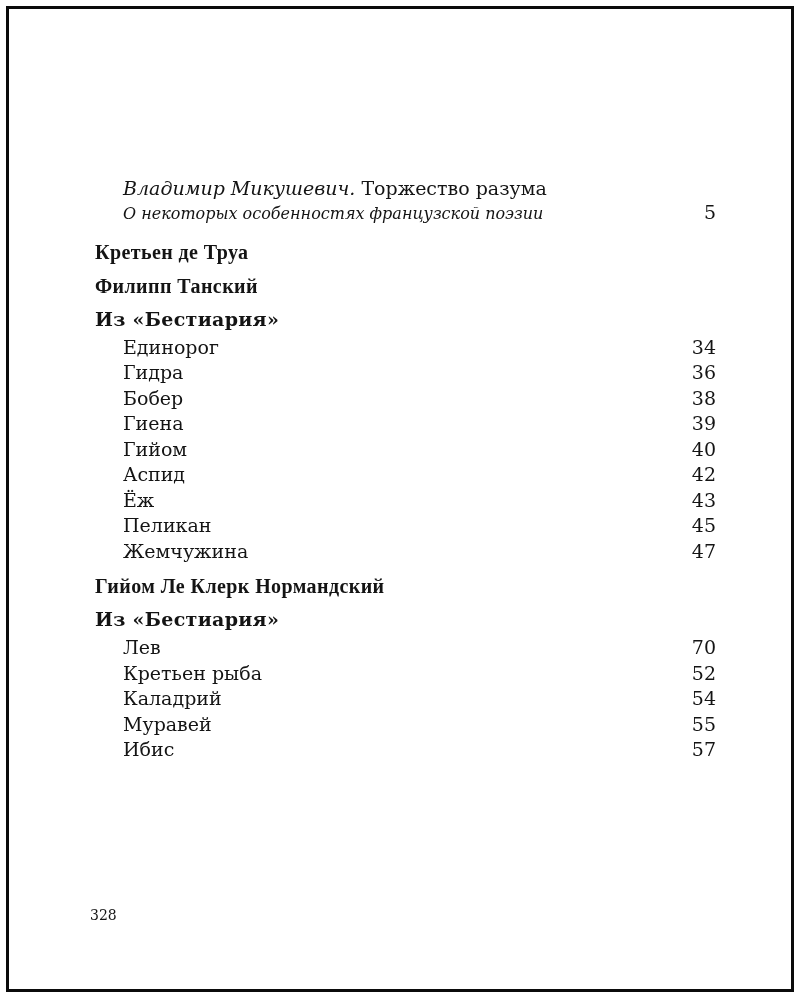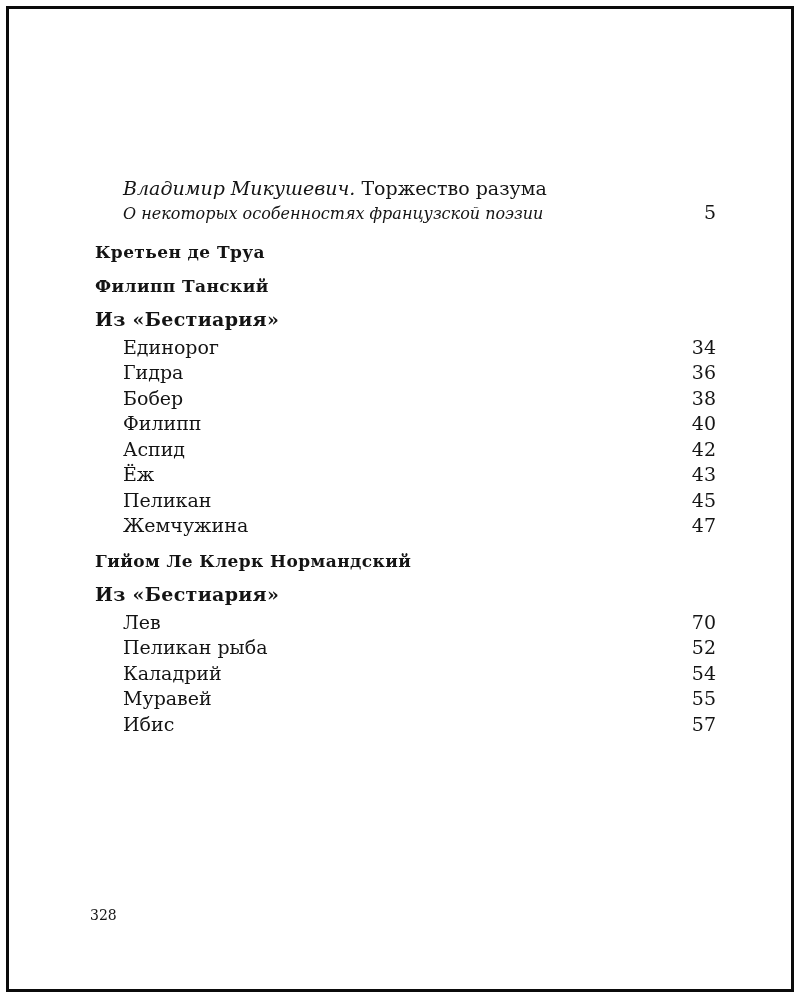--- a/index.html
+++ b/index.html
@@ -47,24 +47,25 @@
     font-size: 16px;
     line-height: 22px;
   }
   .pagenum {
     font-size: 19px;
     line-height: 25.5px;
     flex: none;
     padding-left: 12px;
   }
   .heading {
-    font-size: 17px;
+    font-size: 20px;
     line-height: 26px;
     font-weight: bold;
     letter-spacing: 0.4px;
+    font-family: Liberation Serif, serif;
   }
   .sub-heading {
     font-size: 19px;
     line-height: 23px;
     font-weight: bold;
     letter-spacing: 0.3px;
   }
   .entry {
     padding-left: 28px;
     font-size: 19px;
@@ -119,21 +120,25 @@
         </div>
         <div class="row entry">
           <span>Гидра</span>
           <span class="pagenum">36</span>
         </div>
         <div class="row entry">
           <span>Бобер</span>
           <span class="pagenum">38</span>
         </div>
         <div class="row entry">
-          <span>Филипп</span>
+          <span>Гиена</span>
+          <span class="pagenum">39</span>
+        </div>
+        <div class="row entry">
+          <span>Гийом</span>
           <span class="pagenum">40</span>
         </div>
         <div class="row entry">
           <span>Аспид</span>
           <span class="pagenum">42</span>
         </div>
         <div class="row entry">
           <span>Ёж</span>
           <span class="pagenum">43</span>
         </div>
@@ -150,21 +155,21 @@
 
     <div class="sec-2">
       <div class="heading">Гийом Ле Клерк Нормандский</div>
       <div class="sub-heading sub-gap">Из «Бестиария»</div>
       <div class="entries">
         <div class="row entry">
           <span>Лев</span>
           <span class="pagenum">70</span>
         </div>
         <div class="row entry">
-          <span>Пеликан рыба</span>
+          <span>Кретьен рыба</span>
           <span class="pagenum">52</span>
         </div>
         <div class="row entry">
           <span>Каладрий</span>
           <span class="pagenum">54</span>
         </div>
         <div class="row entry">
           <span>Муравей</span>
           <span class="pagenum">55</span>
         </div>

